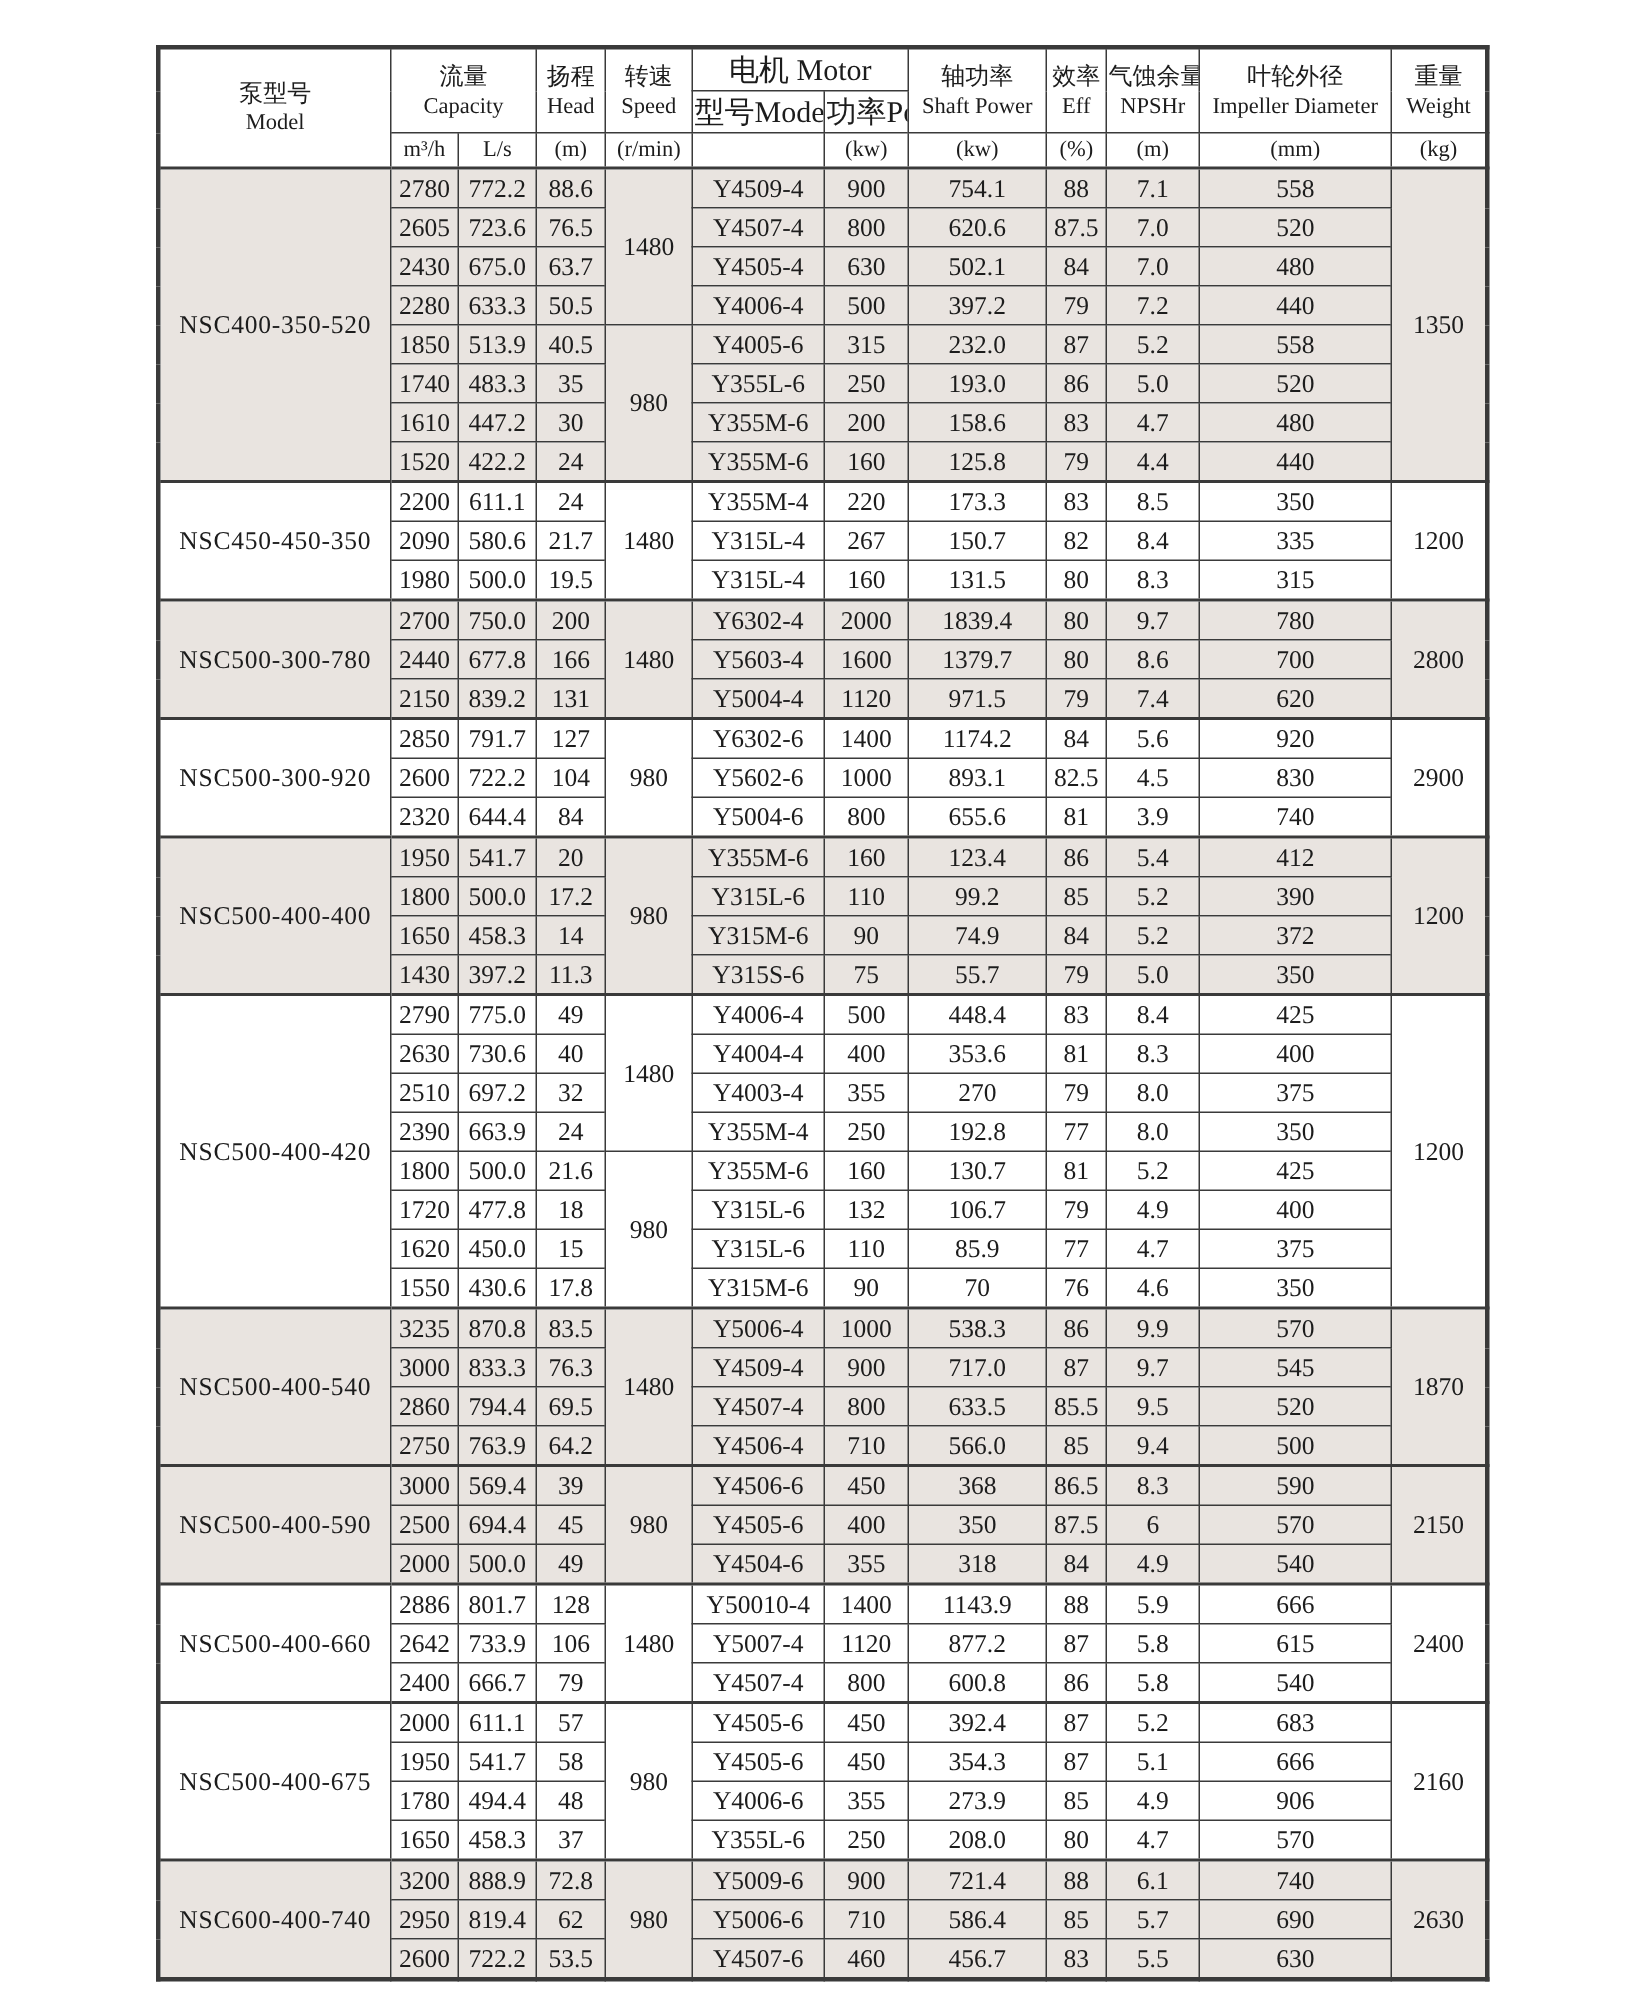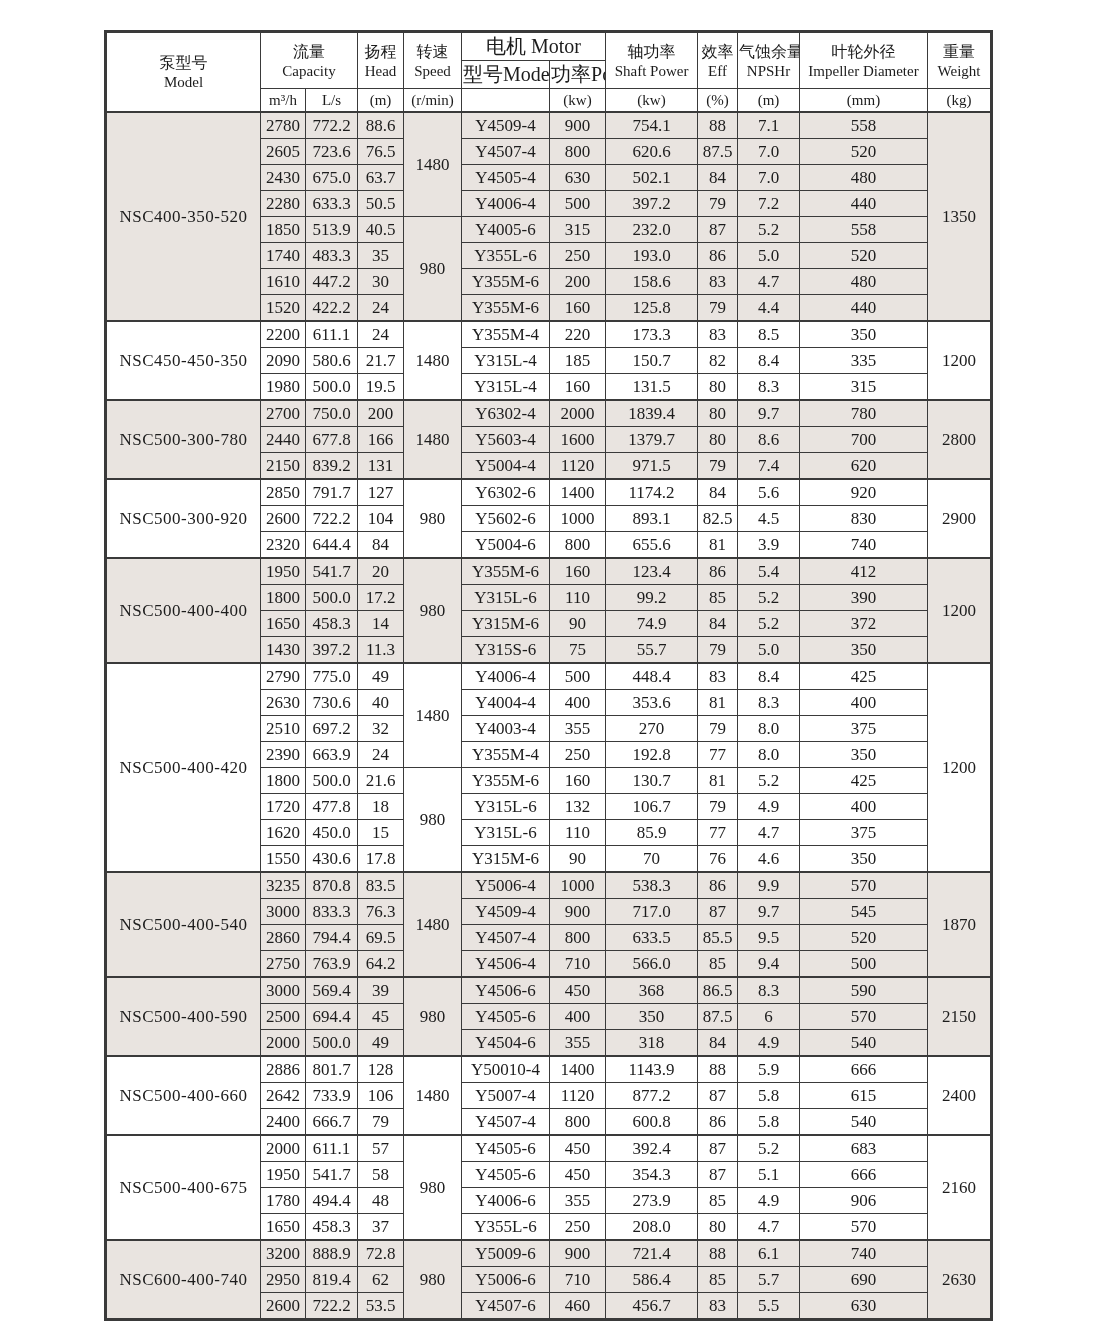--- a/index.html
+++ b/index.html
@@ -232,21 +232,21 @@
           <td>83</td>
           <td>8.5</td>
           <td>350</td>
           <td rowspan="3">1200</td>
         </tr>
         <tr class="plain">
           <td>2090</td>
           <td>580.6</td>
           <td>21.7</td>
           <td>Y315L-4</td>
-          <td>185</td>
+          <td>267</td>
           <td>150.7</td>
           <td>82</td>
           <td>8.4</td>
           <td>335</td>
         </tr>
         <tr class="plain">
           <td>1980</td>
           <td>500.0</td>
           <td>19.5</td>
           <td>Y315L-4</td>

